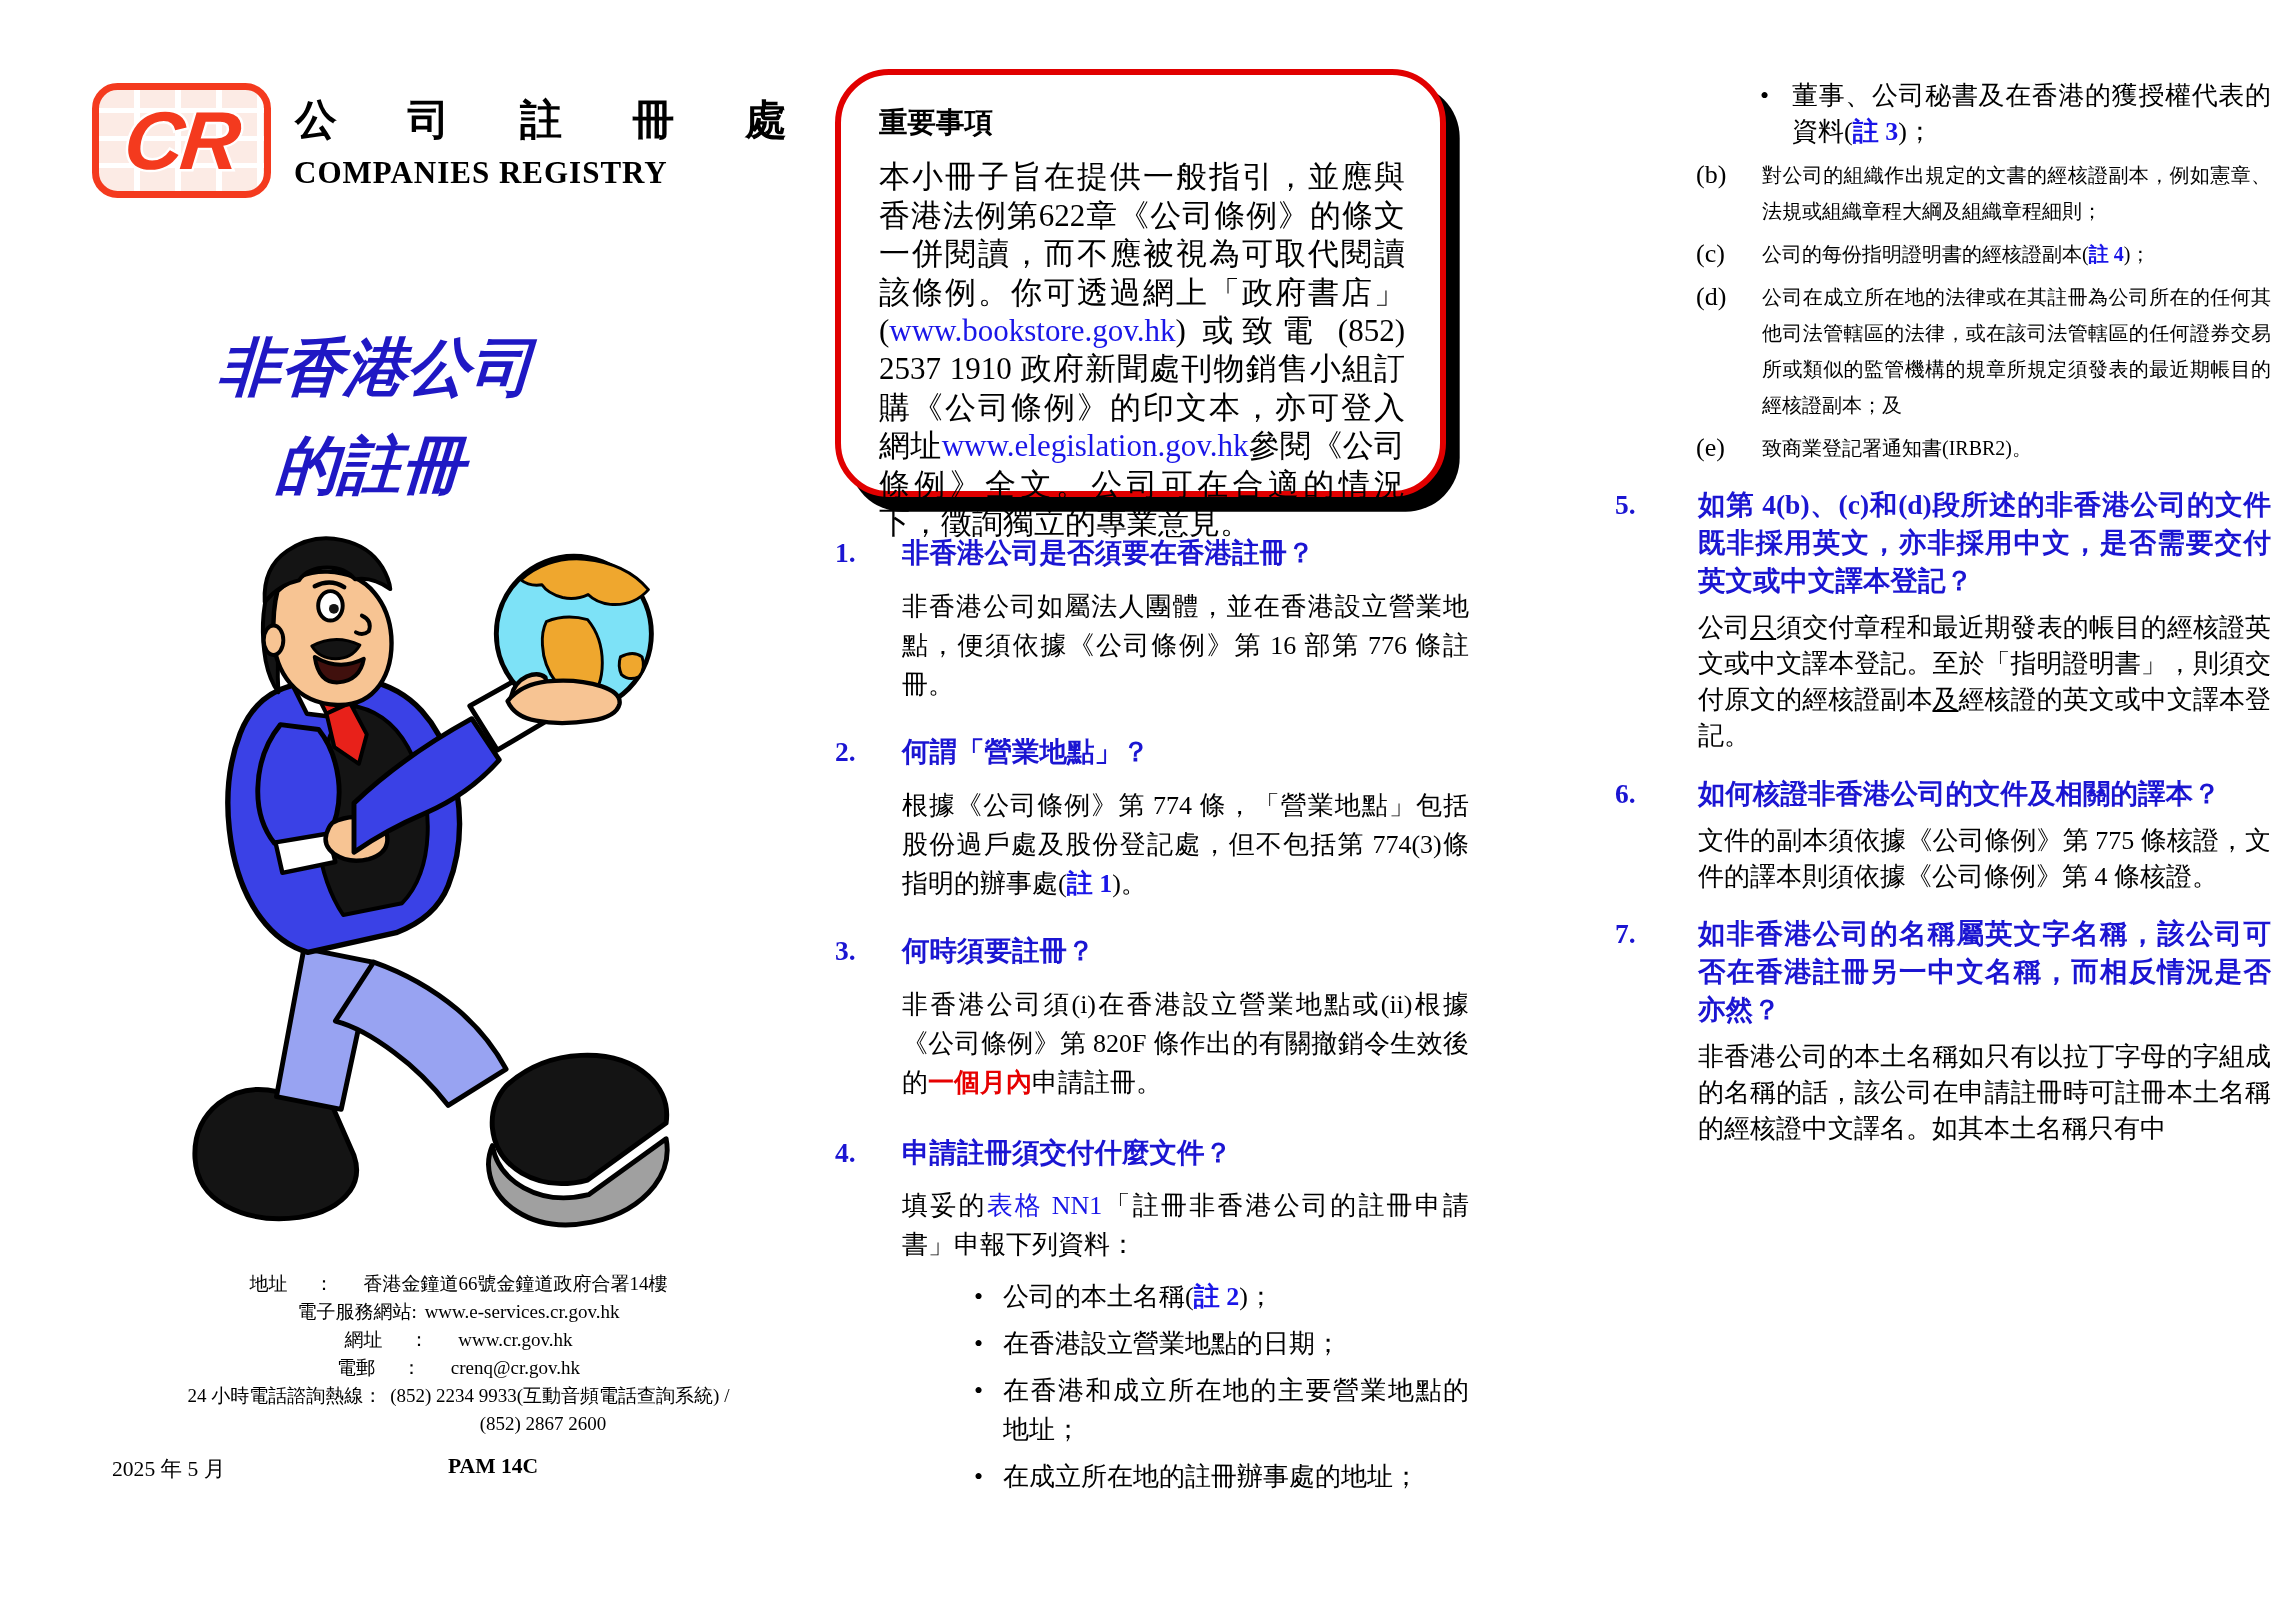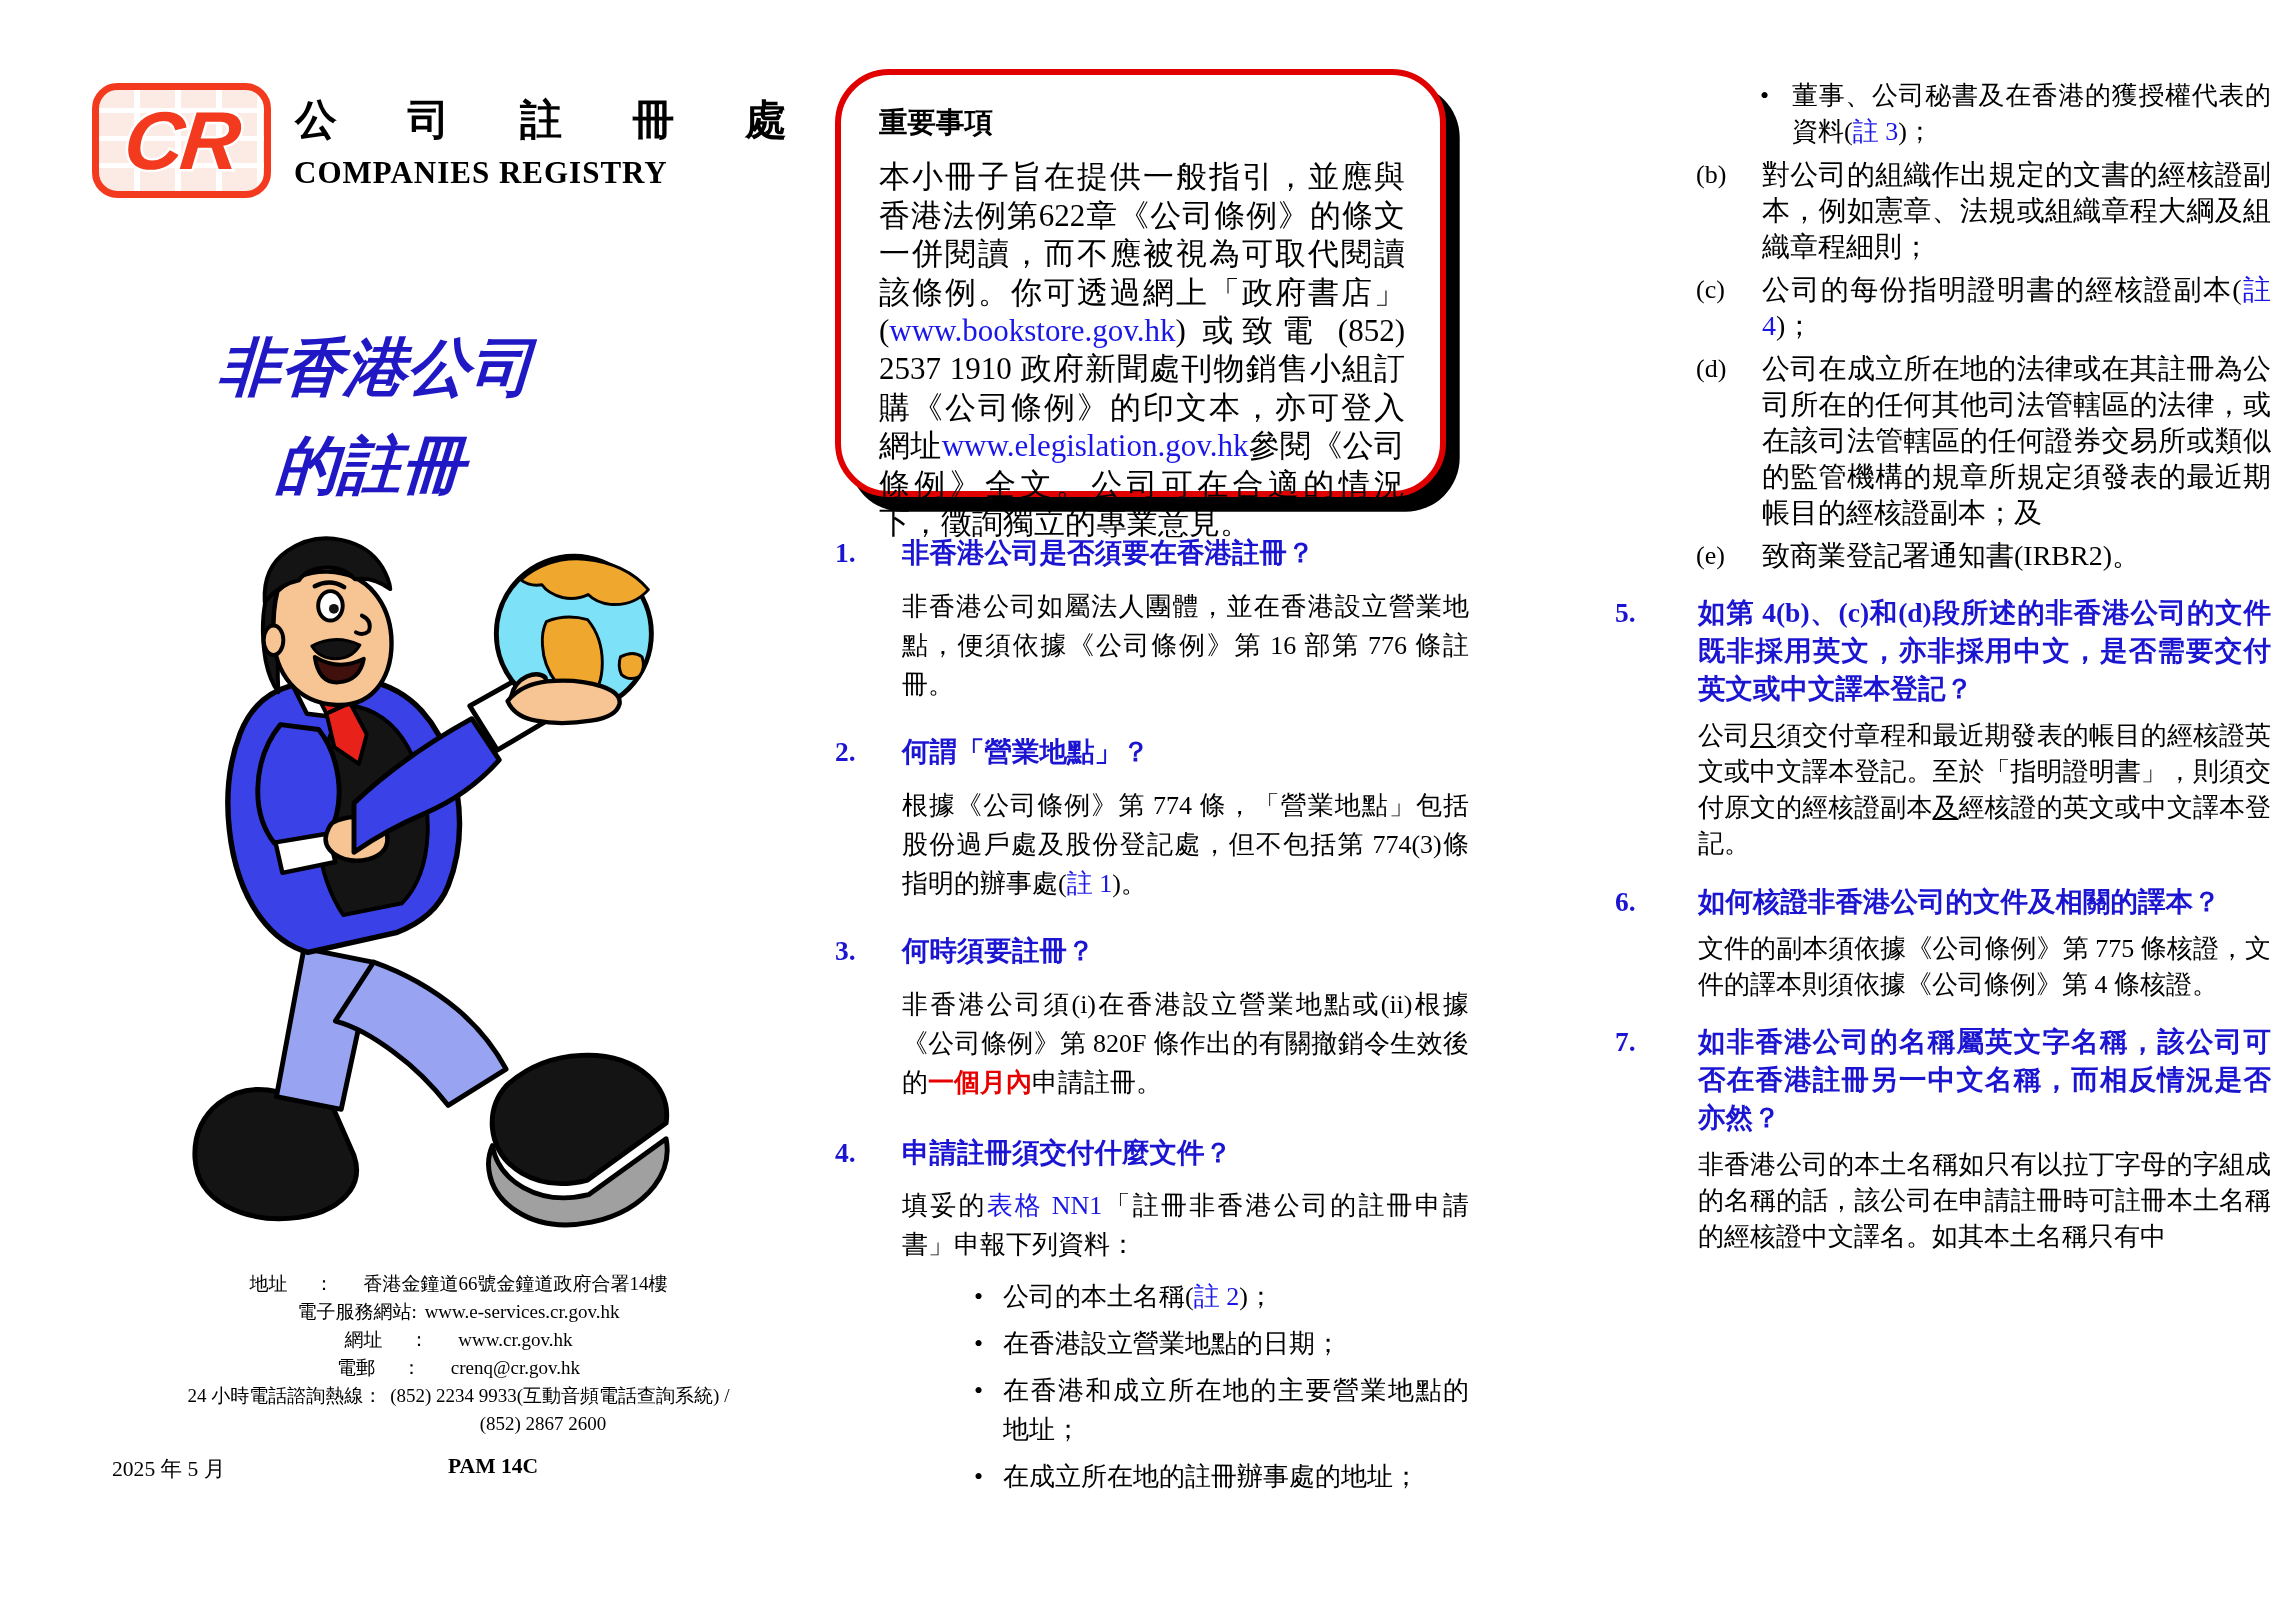--- a/index.html
+++ b/index.html
@@ -52,30 +52,30 @@
 
   .blist{margin-top:12.8px;}
   .bullet{position:relative;padding-left:101px;font-size:26px;line-height:39px;text-align:justify;margin-bottom:7.9px;}
   .bullet::before{content:"\2022";position:absolute;left:72px;top:0;}
 
   
   .rbullet{position:relative;padding-left:177px;font-size:26px;line-height:36px;text-align:justify;}
   .rbullet::before{content:"\2022";position:absolute;left:145px;top:0;}
   .ritem{display:grid;grid-template-columns:66px 1fr;padding-left:81px;margin-top:6.9px;}
   .ritem-label{font-size:26px;line-height:36px;}
-  .ritem-body{font-size:28px;line-height:36px;text-align:justify;}
+  .ritem-body{font-size:20px;line-height:36px;text-align:justify;}
 
   .qa-r{display:grid;grid-template-columns:83px 1fr;margin-top:20.6px;}
   .qa-r .qa-num{line-height:38px;}
   .qa-r .qa-head{line-height:38px;}
   .qa-r .qa-body{font-size:26px;line-height:36px;margin-top:10px;}
 
   
   .seg-link{color:#1a16e8;}
-  .seg-note{color:#1a16e8;font-weight:normal;margin-top:12px;}
+  .seg-note{color:#1a16e8;font-weight:bold;margin-top:12px;}
   .seg-red{color:#e60000;font-weight:bold;font-family:Liberation Mono, monospace;}
   .seg-u{text-decoration:underline;}
 </style>
 </head>
 <body>
 
 <div id="page">
 
   <div class="logo-badge">
     <span class="logo-cr">CR</span>

